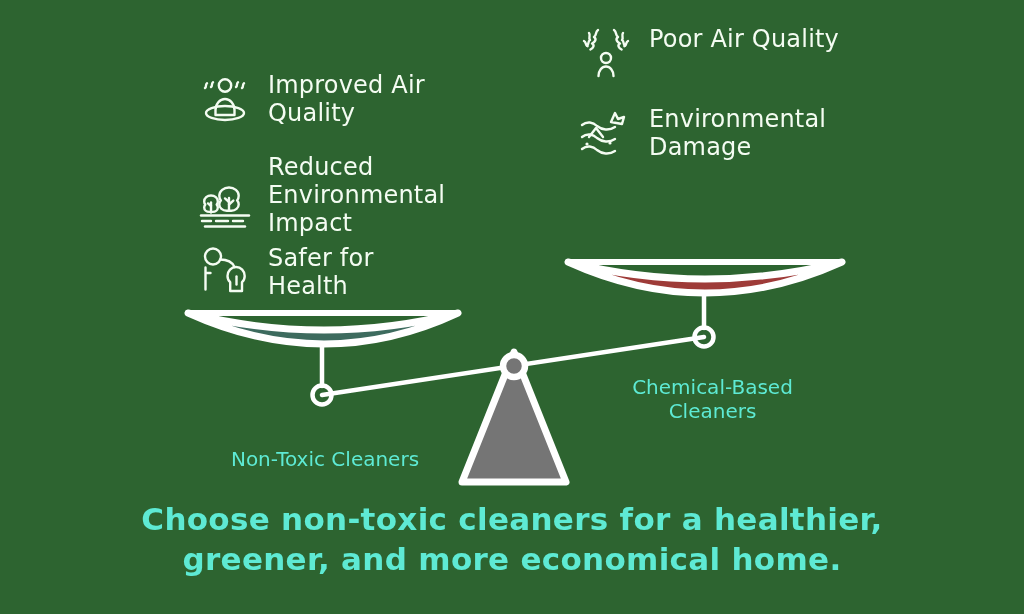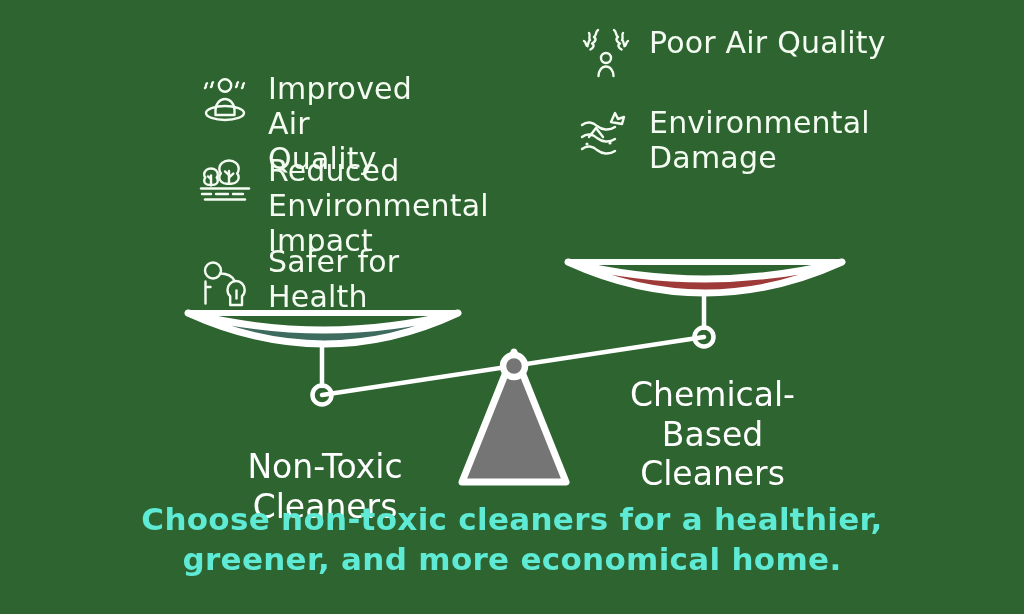--- a/index.html
+++ b/index.html
@@ -24,54 +24,54 @@
     align-items: flex-start;
     gap: 14px;
   }
   .item .icon {
     flex: 0 0 auto;
     width: 58px;
     height: 58px;
     display: block;
   }
   .item .label {
-    font-size: 30px;
+    font-size: 24px;
     line-height: 1.16;
     color: #f4fcf2;
     letter-spacing: 0.2px;
     padding-top: 2px;
     white-space: pre-line;
   }
 
   
   #item-improved-air   { left: 196px; top: 70px;  width: 265px; }
-  #item-reduced-env    { left: 196px; top: 152px; width: 272px; }
+  #item-reduced-env    { left: 196px; top: 152px; width: 272px; align-items: flex-end; }
   #item-safer-health   { left: 196px; top: 243px; width: 250px; align-items: flex-end; }
 
   
   #item-poor-air       { left: 577px; top: 24px;  width: 320px; }
   #item-env-damage     { left: 577px; top: 104px; width: 300px; }
   #item-harmful-chem   { left: 577px; top: 186px; width: 280px; }
 
   
   #scale {
     position: absolute;
     left: 0;
     top: 0;
     width: 1024px;
     height: 614px;
     pointer-events: none;
   }
 
   
   .scale-caption {
     position: absolute;
-    font-size: 33px;
+    font-size: 20px;
     line-height: 1.2;
-    color: #ffffff;
+    color: #5eead4;
     text-align: center;
   }
   #caption-left  { left: 190px; top: 447px; width: 270px; }
   #caption-right { left: 600px; top: 375px; width: 225px; }
 
   
   #headline {
     position: absolute;
     left: 62px;
     top: 500px;

